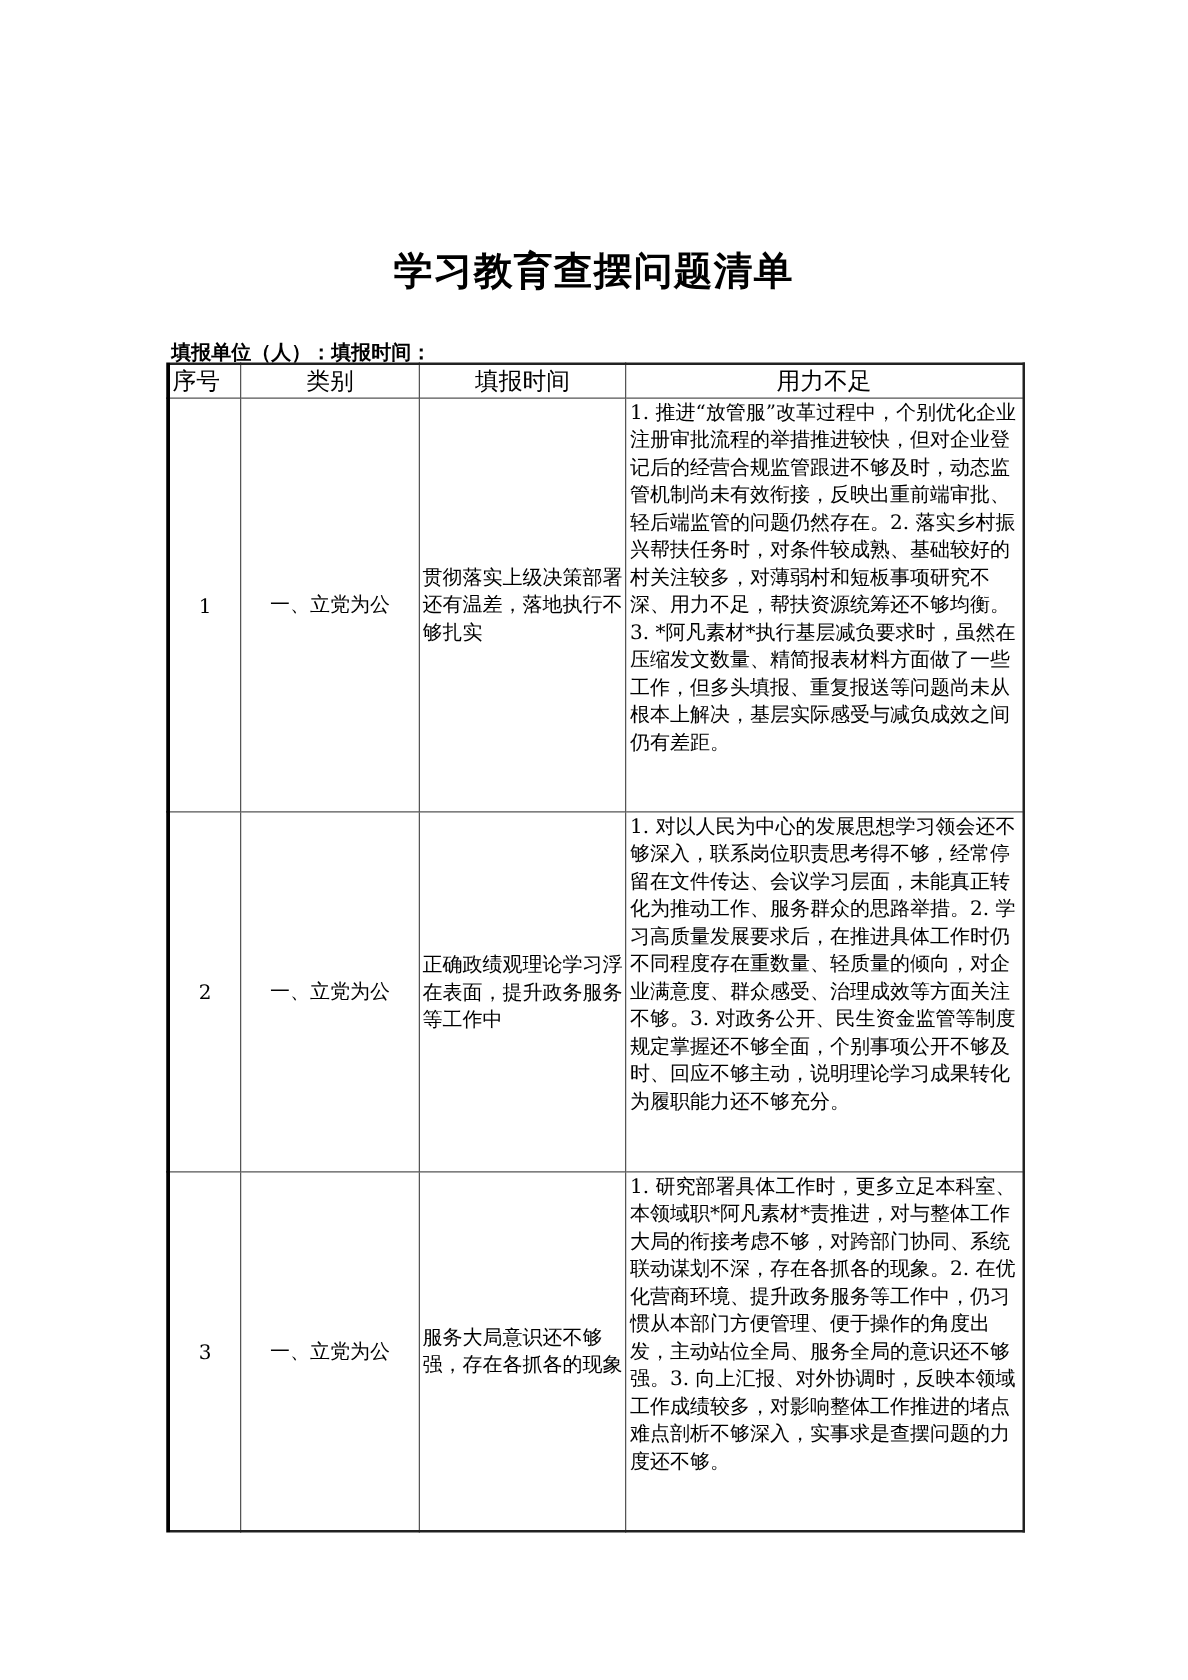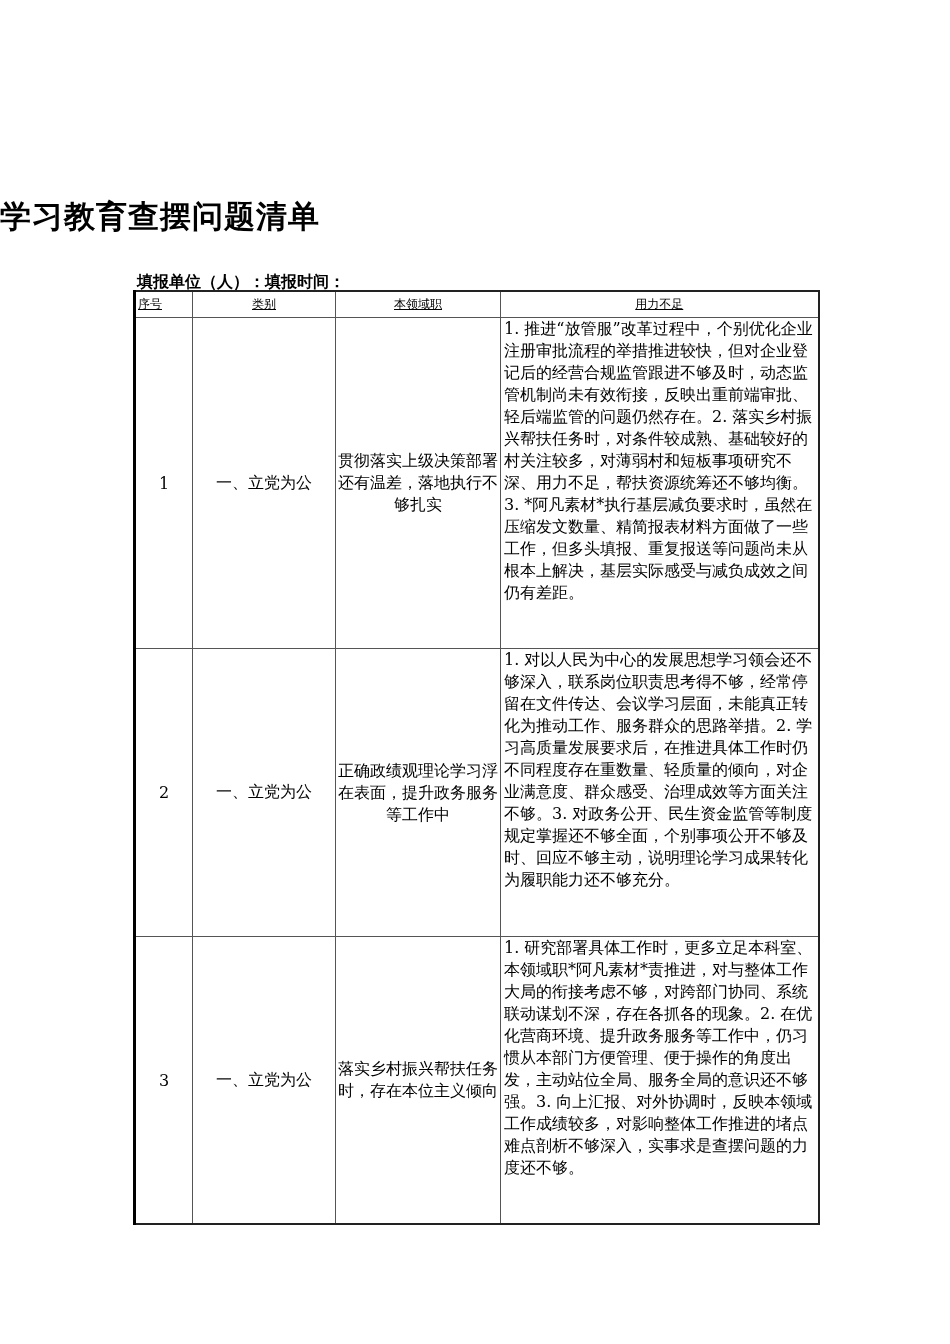--- a/index.html
+++ b/index.html
@@ -1,31 +1,31 @@
 <!DOCTYPE html>
 <html><head>
 <meta charset="utf-8">
 <style>
   html, body { margin: 0; padding: 0; background: #ffffff; }
   body { width: 950px; height: 1344px; position: relative; overflow: hidden;
          font-family: "DejaVu Serif", "Liberation Serif", serif; color: #000; }
-  .title { position: absolute; top: 196px; left: 0; width: 950px; 
+  .title { position: absolute; top: 196px; left: 0; width: 950px; text-align: center;
            font-family: "DejaVu Sans", "Liberation Sans", sans-serif; font-weight: bold;
            font-size: 31px; letter-spacing: 1px; }
   .meta { position: absolute; top: 272px; left: 137px; font-size: 16px; font-weight: bold;
           font-family: "DejaVu Sans", "Liberation Sans", sans-serif; }
   table { position: absolute; top: 290px; left: 133px; border-collapse: collapse;
           table-layout: fixed; width: 684px; }
   th, td { border: 1px solid #555; padding: 0; vertical-align: middle; }
   table { border-left: 3px solid #000; border-top: 2px solid #222; border-right: 2px solid #222; border-bottom: 2px solid #222; }
   th { font-family: "DejaVu Sans", "Liberation Sans", sans-serif; font-weight: normal;
-       font-size: 12px; height: 25px; text-align: center; text-decoration: underline; }
+       font-size: 19px; height: 25px; text-align: center; }
   th.seq { text-align: left; padding-left: 2px; }
   td.seq, td.cat { text-align: center; font-size: 16px; }
-  td.prob { font-size: 16px; line-height: 22px; padding: 0 2px; text-align: center; margin-left: 44px; }
+  td.prob { font-size: 16px; line-height: 22px; padding: 0 2px; text-align: left; margin-left: 44px; }
   td.detail { font-size: 16px; line-height: 22px; padding: 0 3px; vertical-align: top; text-align: left; word-break: break-all; }
   col.c1 { width: 58px; } col.c2 { width: 143px; } col.c3 { width: 165px; } col.c4 { width: 318px; }
   tr.r1 td { height: 330px; }
   tr.r2 td { height: 287px; }
   tr.r3 td { height: 286px; }
 </style>
 </head>
 <body>
 
 <div class="title">学习教育查摆问题清单</div>
@@ -35,37 +35,37 @@
   <colgroup>
       <col class="c1">
       <col class="c2">
       <col class="c3">
       <col class="c4">
     </colgroup>
   <thead>
     <tr>
       <th class="seq">序号</th>
       <th>类别</th>
-      <th>本领域职</th>
+      <th>填报时间</th>
       <th>用力不足</th>
     </tr>
   </thead>
   <tbody>
     <tr class="r1">
       <td class="seq">1</td>
       <td class="cat">一、立党为公</td>
       <td class="prob">贯彻落实上级决策部署还有温差，落地执行不够扎实</td>
       <td class="detail">1. 推进“放管服”改革过程中，个别优化企业注册审批流程的举措推进较快，但对企业登记后的经营合规监管跟进不够及时，动态监管机制尚未有效衔接，反映出重前端审批、轻后端监管的问题仍然存在。2. 落实乡村振兴帮扶任务时，对条件较成熟、基础较好的村关注较多，对薄弱村和短板事项研究不深、用力不足，帮扶资源统筹还不够均衡。3. *阿凡素材*执行基层减负要求时，虽然在压缩发文数量、精简报表材料方面做了一些工作，但多头填报、重复报送等问题尚未从根本上解决，基层实际感受与减负成效之间仍有差距。</td>
     </tr>
     <tr class="r2">
       <td class="seq">2</td>
       <td class="cat">一、立党为公</td>
       <td class="prob">正确政绩观理论学习浮在表面，提升政务服务等工作中</td>
       <td class="detail">1. 对以人民为中心的发展思想学习领会还不够深入，联系岗位职责思考得不够，经常停留在文件传达、会议学习层面，未能真正转化为推动工作、服务群众的思路举措。2. 学习高质量发展要求后，在推进具体工作时仍不同程度存在重数量、轻质量的倾向，对企业满意度、群众感受、治理成效等方面关注不够。3. 对政务公开、民生资金监管等制度规定掌握还不够全面，个别事项公开不够及时、回应不够主动，说明理论学习成果转化为履职能力还不够充分。</td>
     </tr>
     <tr class="r3">
       <td class="seq">3</td>
       <td class="cat">一、立党为公</td>
-      <td class="prob">落实乡村振兴帮扶任务时，存在本位主义倾向</td>
+      <td class="prob">服务大局意识还不够强，存在各抓各的现象</td>
       <td class="detail">1. 研究部署具体工作时，更多立足本科室、本领域职*阿凡素材*责推进，对与整体工作大局的衔接考虑不够，对跨部门协同、系统联动谋划不深，存在各抓各的现象。2. 在优化营商环境、提升政务服务等工作中，仍习惯从本部门方便管理、便于操作的角度出发，主动站位全局、服务全局的意识还不够强。3. 向上汇报、对外协调时，反映本领域工作成绩较多，对影响整体工作推进的堵点难点剖析不够深入，实事求是查摆问题的力度还不够。</td>
     </tr>
   </tbody>
 </table>
 
 </body></html>

